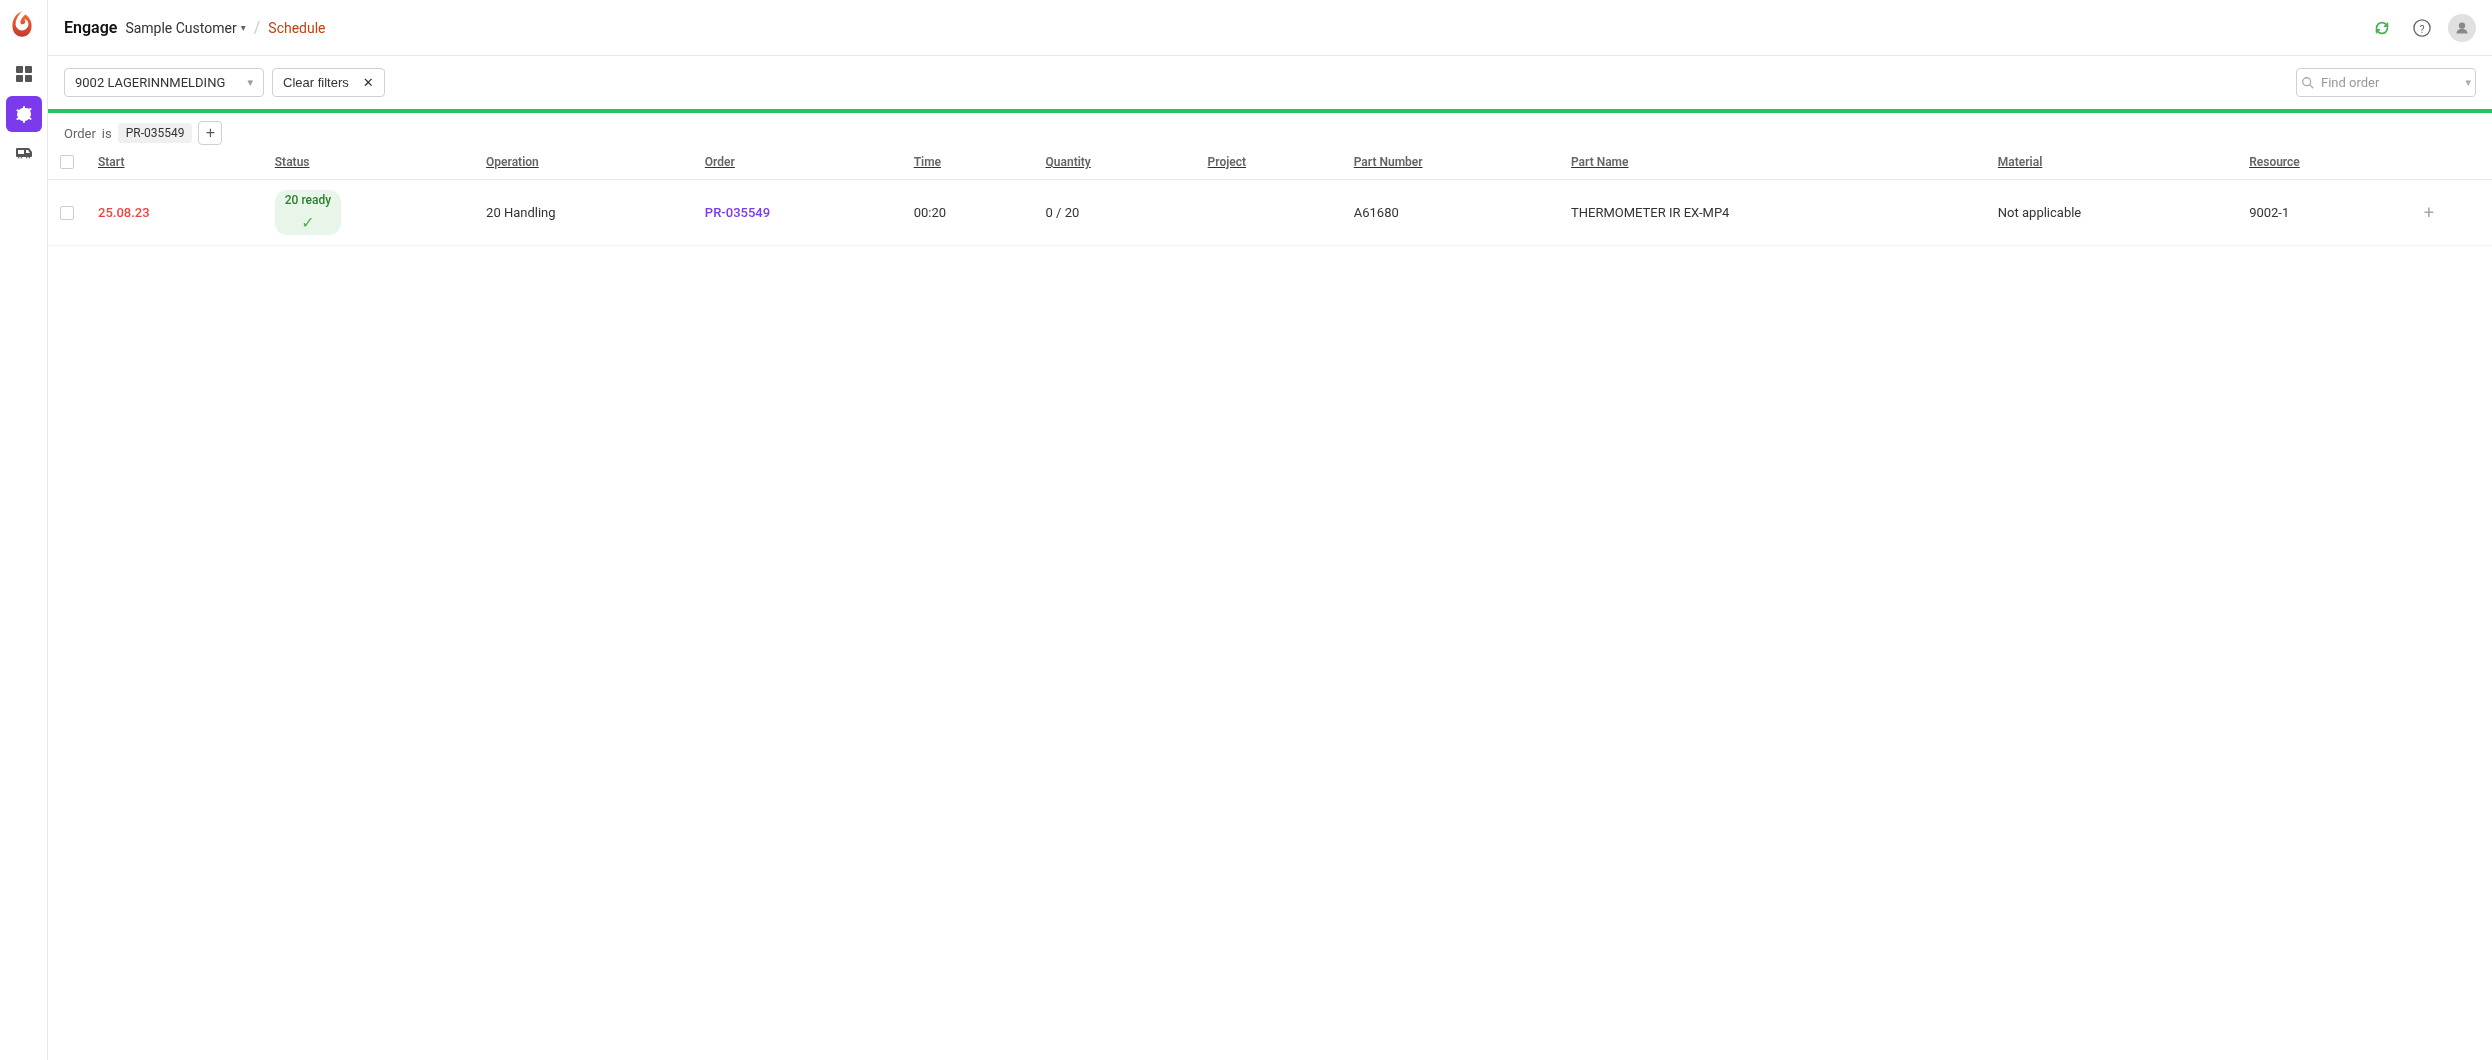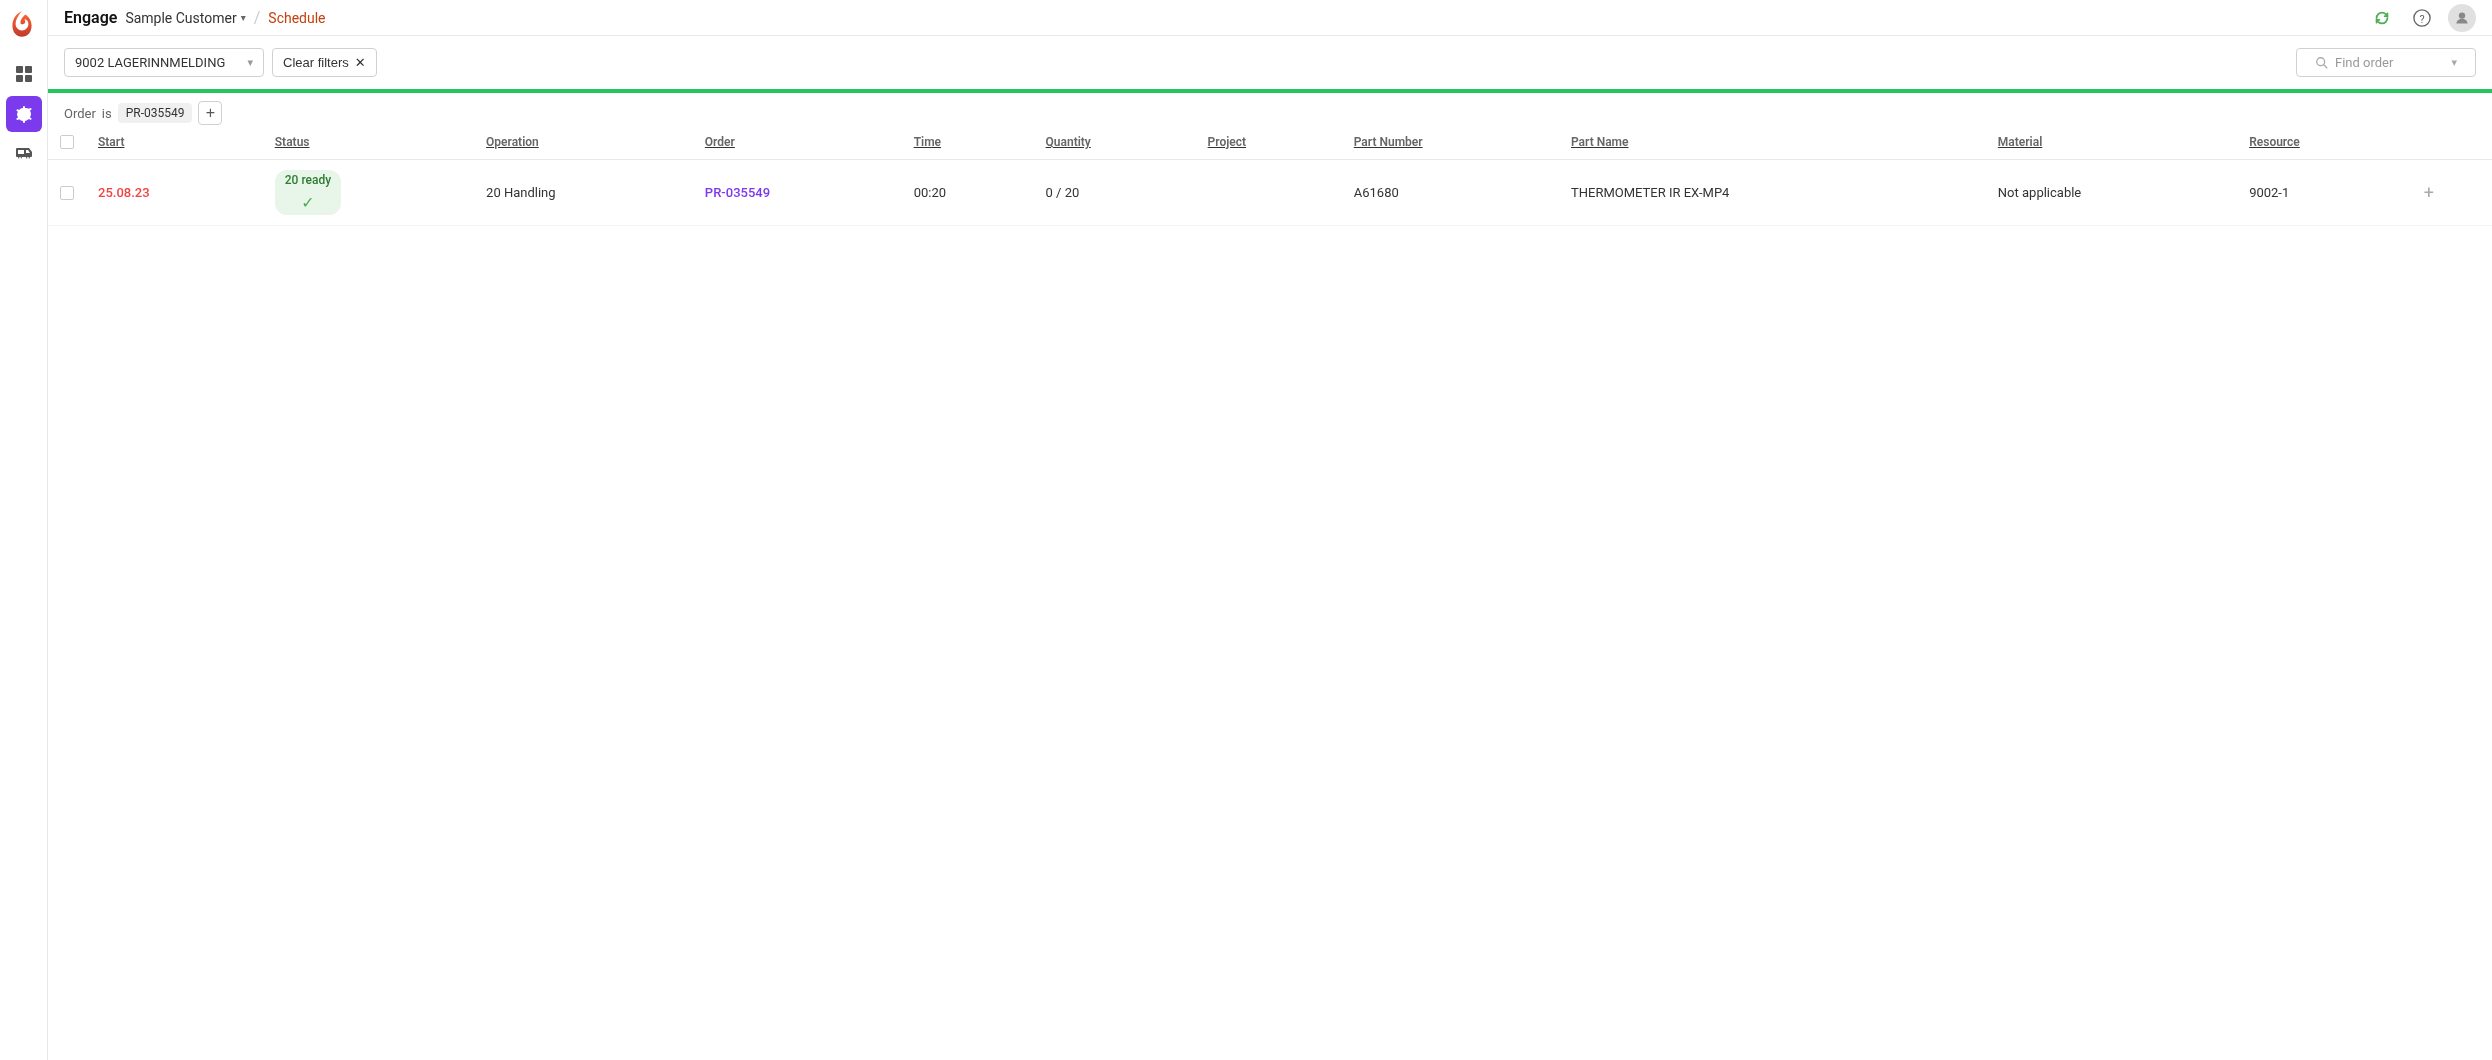--- a/index.html
+++ b/index.html
@@ -12,43 +12,43 @@
     .left-nav { width: 48px; background: #fff; border-right: 1px solid #e8e8e8; display: flex; flex-direction: column; align-items: center; padding-top: 8px; flex-shrink: 0; }
     .nav-logo { width: 36px; height: 36px; margin-bottom: 12px; }
     .nav-icon { width: 36px; height: 36px; display: flex; align-items: center; justify-content: center; border-radius: 6px; cursor: pointer; color: #555; margin-bottom: 4px; }
     .nav-icon.active { background: #7c3aed; color: #fff; }
     .nav-icon svg { width: 20px; height: 20px; }
 
     
     .main-content { flex: 1; display: flex; flex-direction: column; overflow: hidden; }
 
     
-    .top-bar { height: 36px; border-bottom: 1px solid #e8e8e8; display: flex; align-items: center; padding: 0 16px; gap: 8px; flex-shrink: 0; }
+    .top-bar { height: 56px; border-bottom: 1px solid #e8e8e8; display: flex; align-items: center; padding: 0 16px; gap: 8px; flex-shrink: 0; }
     .top-bar-title { font-size: 16px; font-weight: 600; color: #111; }
     .top-bar-breadcrumb { color: #c2410c; font-size: 14px; }
     .top-bar-customer { display: flex; align-items: center; gap: 4px; font-size: 14px; color: #333; cursor: pointer; }
     .top-bar-customer .chevron { font-size: 10px; color: #666; }
     .top-bar-separator { color: #ccc; font-size: 16px; }
     .top-bar-right { margin-left: auto; display: flex; align-items: center; gap: 12px; }
     .top-bar-icon { width: 28px; height: 28px; display: flex; align-items: center; justify-content: center; cursor: pointer; color: #555; border-radius: 50%; }
     .avatar { width: 28px; height: 28px; background: #e0e0e0; border-radius: 50%; display: flex; align-items: center; justify-content: center; font-size: 12px; cursor: pointer; }
 
     
     .tabs-bar { height: 56px; display: flex; align-items: flex-end; padding: 0 16px; border-bottom: 1px solid #e8e8e8; flex-shrink: 0; }
     .tab { padding: 12px 16px; font-size: 14px; cursor: pointer; color: #666; border-bottom: 2px solid transparent; margin-bottom: -1px; }
     .tab.active { color: #7c3aed; border-bottom-color: #7c3aed; font-weight: 500; }
     .tab-badge { background: #7c3aed; color: #fff; border-radius: 10px; padding: 1px 6px; font-size: 11px; margin-left: 6px; }
 
     
     .filter-bar { padding: 12px 16px; display: flex; align-items: center; gap: 8px; border-bottom: 4px solid #22c55e; flex-shrink: 0; }
     .filter-dropdown { display: flex; align-items: center; gap: 8px; border: 1px solid #d0d0d0; border-radius: 4px; padding: 6px 10px; font-size: 13px; cursor: pointer; background: #fff; min-width: 200px; }
     .filter-dropdown .chevron { color: #999; font-size: 11px; margin-left: auto; }
-    .clear-filters-btn { display: flex; align-items: flex-start; gap: 6px; padding: 6px 10px; border: 1px solid #d0d0d0; border-radius: 4px; font-size: 13px; cursor: pointer; background: #fff; color: #333; }
+    .clear-filters-btn { display: flex; align-items: flex-start; gap: 14px; padding: 6px 10px; border: 1px solid #d0d0d0; border-radius: 4px; font-size: 13px; cursor: pointer; background: #fff; color: #333; }
     .search-right { margin-left: auto; display: flex; align-items: center; gap: 8px; }
-    .find-order { display: flex; align-items: center; border: 1px solid #d0d0d0; border-radius: 4px; padding: 6px 18px; font-size: 13px; min-width: 180px; gap: 6px; cursor: pointer; background: #fff; color: #999; }
+    .find-order { display: flex; align-items: center; border: 1px solid #d0d0d0; border-radius: 4px; padding: 6px 4px; font-size: 13px; min-width: 180px; gap: 6px; cursor: pointer; background: #fff; color: #999; }
 
     
     .order-filter-row { padding: 8px 16px 0; display: flex; align-items: center; gap: 6px; flex-shrink: 0; }
     .filter-label { font-size: 13px; color: #666; }
     .filter-value-tag { background: #f0f0f0; border-radius: 4px; padding: 3px 8px; font-size: 12px; color: #333; }
     .add-filter-btn { width: 24px; height: 24px; display: flex; align-items: center; justify-content: center; border: 1px solid #d0d0d0; border-radius: 4px; cursor: pointer; color: #555; font-size: 16px; background: #fff; }
 
     
     .table-container { flex: 1; overflow: auto; }
     table { width: 100%; border-collapse: collapse; }

